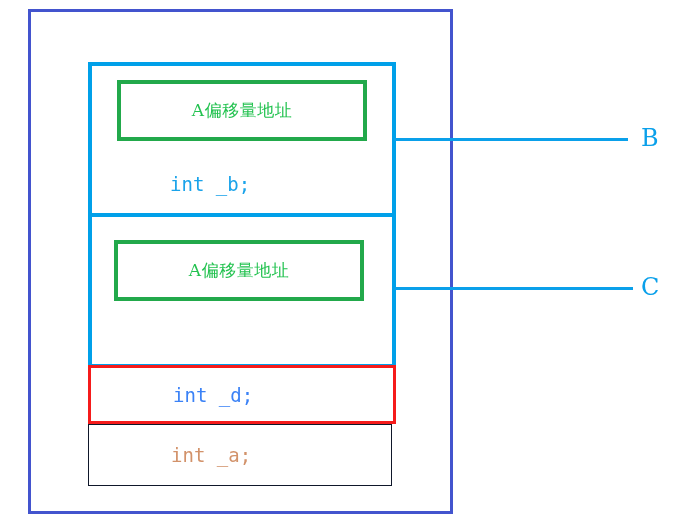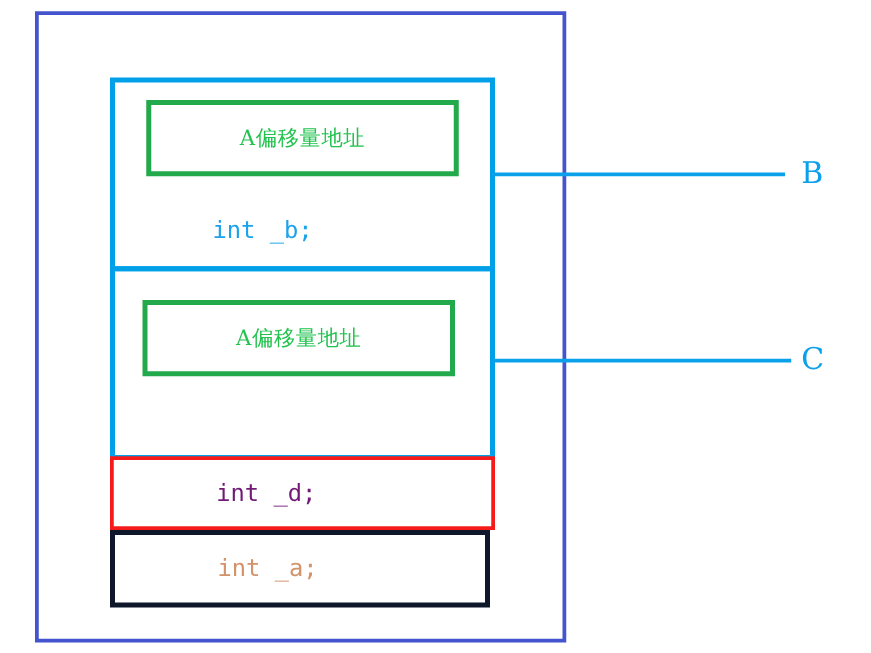--- a/index.html
+++ b/index.html
@@ -103,34 +103,34 @@
     top: 365px;
     width: 308px;
     height: 59px;
     border: 3px solid #f51b1b;
     box-sizing: border-box;
     display: flex;
     align-items: center;
   }
   .red-text {
     margin-left: 82px;
-    color: #701a75;
+    color: #3b82f6;
     font-family: "DejaVu Sans Mono", monospace;
     font-size: 19px;
     white-space: nowrap;
   }
 
   
   .brown-box {
     position: absolute;
     left: 88px;
     top: 424px;
     width: 304px;
     height: 62px;
-    border: 4px solid #0f172a;
+    border: 1px solid #0f172a;
     box-sizing: border-box;
     display: flex;
     align-items: center;
   }
   .brown-text {
     margin-left: 82px;
     color: #d2926a;
     font-family: "DejaVu Sans Mono", monospace;
     font-size: 19px;
     white-space: nowrap;

